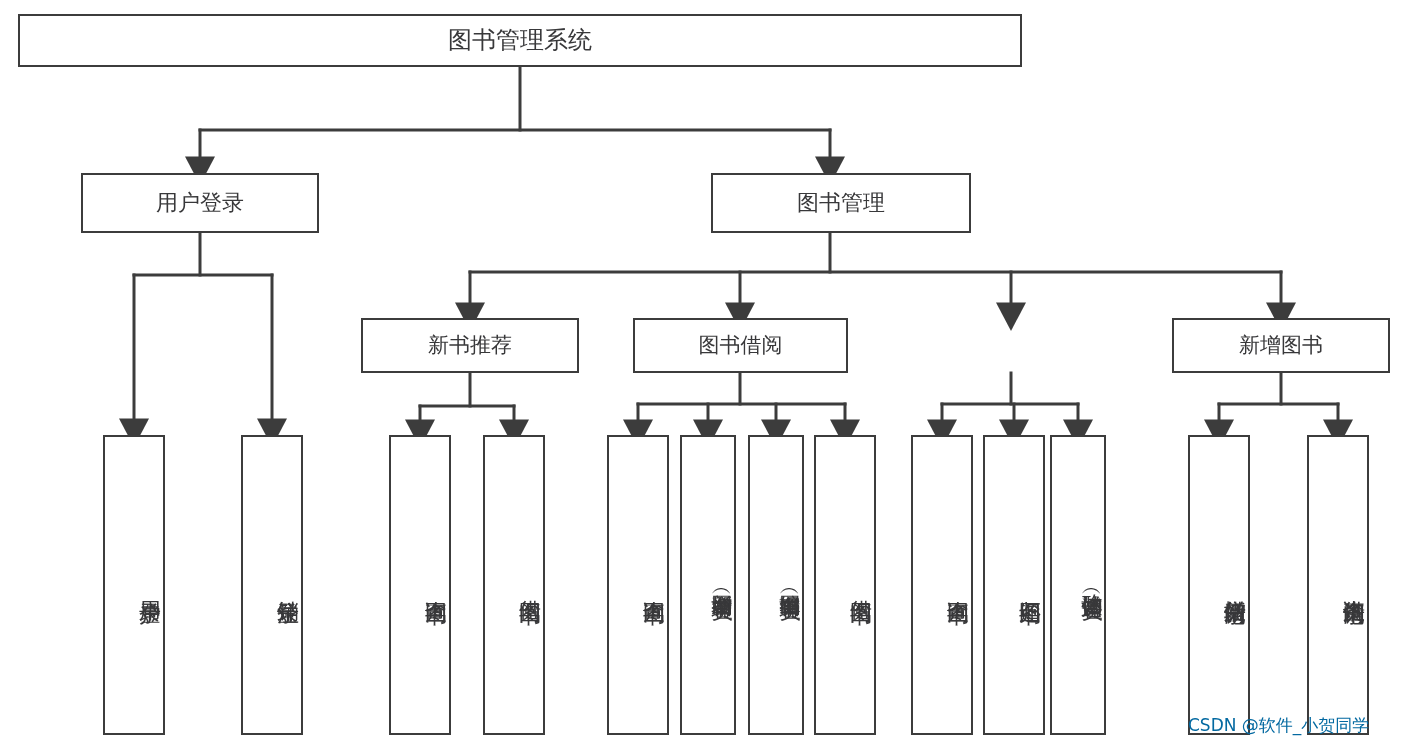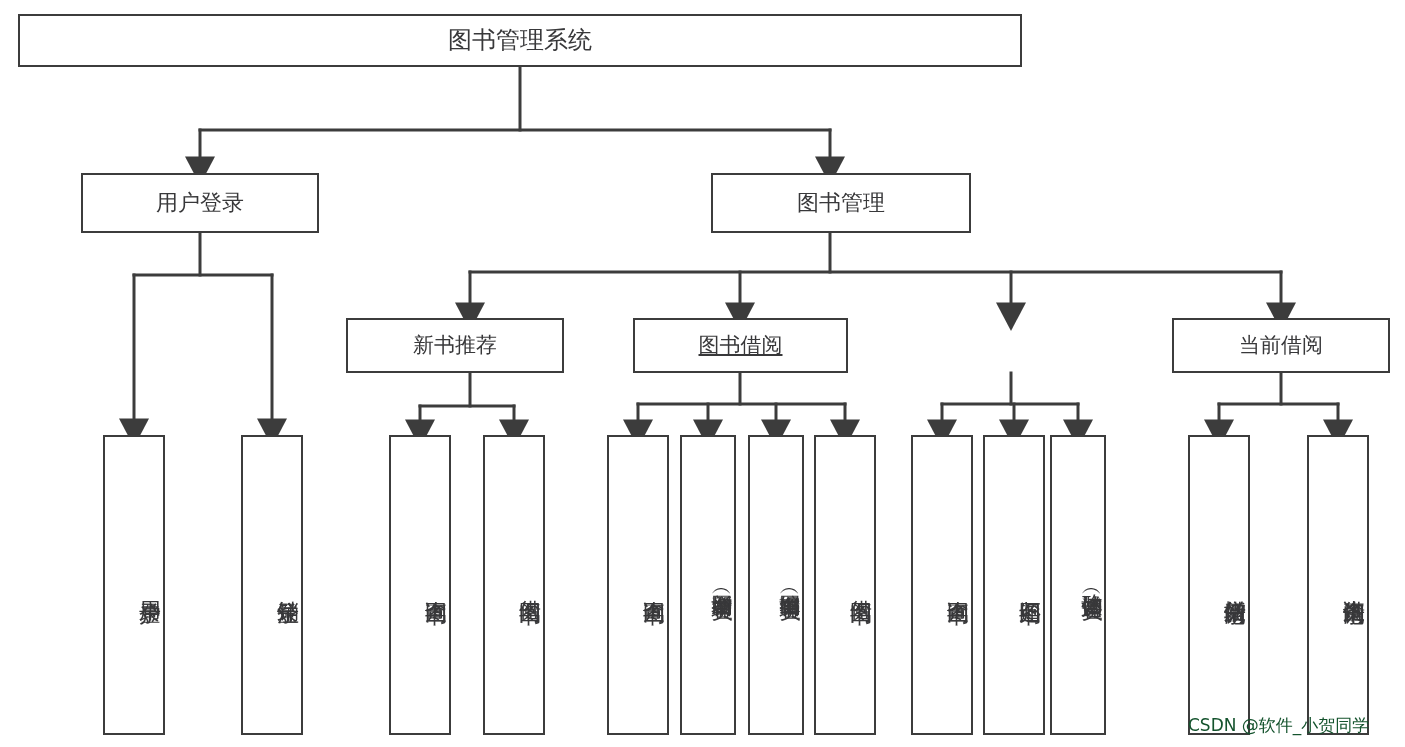--- a/index.html
+++ b/index.html
@@ -57,21 +57,21 @@
     writing-mode: vertical-rl;
     text-orientation: upright;
     display: block;
     max-height: 100%;
   }
   .watermark {
     position: absolute;
     left: 1188px;
     top: 714px;
     font-size: 17px;
-    color: #14532d;
+    color: #0369a1;
     white-space: nowrap;
     z-index: 5;
     font-family: "DejaVu Sans", "Liberation Sans", sans-serif;
   }
 </style>
 </head>
 <body>
 
 <div id="canvas">
 
@@ -129,28 +129,28 @@
     <span>图书管理系统</span>
   </div>
 
   <div class="node level1" style="left:81px; top:173px; width:238px; height:60px;">
     <span>用户登录</span>
   </div>
   <div class="node level1" style="left:711px; top:173px; width:260px; height:60px;">
     <span>图书管理</span>
   </div>
 
-  <div class="node level2" style="left:346px; top:318px; width:218px; height:55px;">
+  <div class="node level2" style="left:361px; top:318px; width:218px; height:55px;">
     <span>新书推荐</span>
   </div>
-  <div class="node level2" style="left:633px; top:318px; width:215px; height:55px;text-decoration:underline;">
+  <div class="node level2" style="left:633px; top:318px; width:215px; height:55px;">
     <span>图书借阅</span>
   </div>
   <div class="node level2" style="left:1172px; top:318px; width:218px; height:55px;">
-    <span>当前借阅</span>
+    <span>新增图书</span>
   </div>
 
   <div class="node leaf" style="left:103px; top:435px; width:62px; height:300px;">
     <span class="vtext">用户登录</span>
   </div>
   <div class="node leaf" style="left:241px; top:435px; width:62px; height:300px;">
     <span class="vtext">注销登录</span>
   </div>
 
   <div class="node leaf" style="left:389px; top:435px; width:62px; height:300px;">

